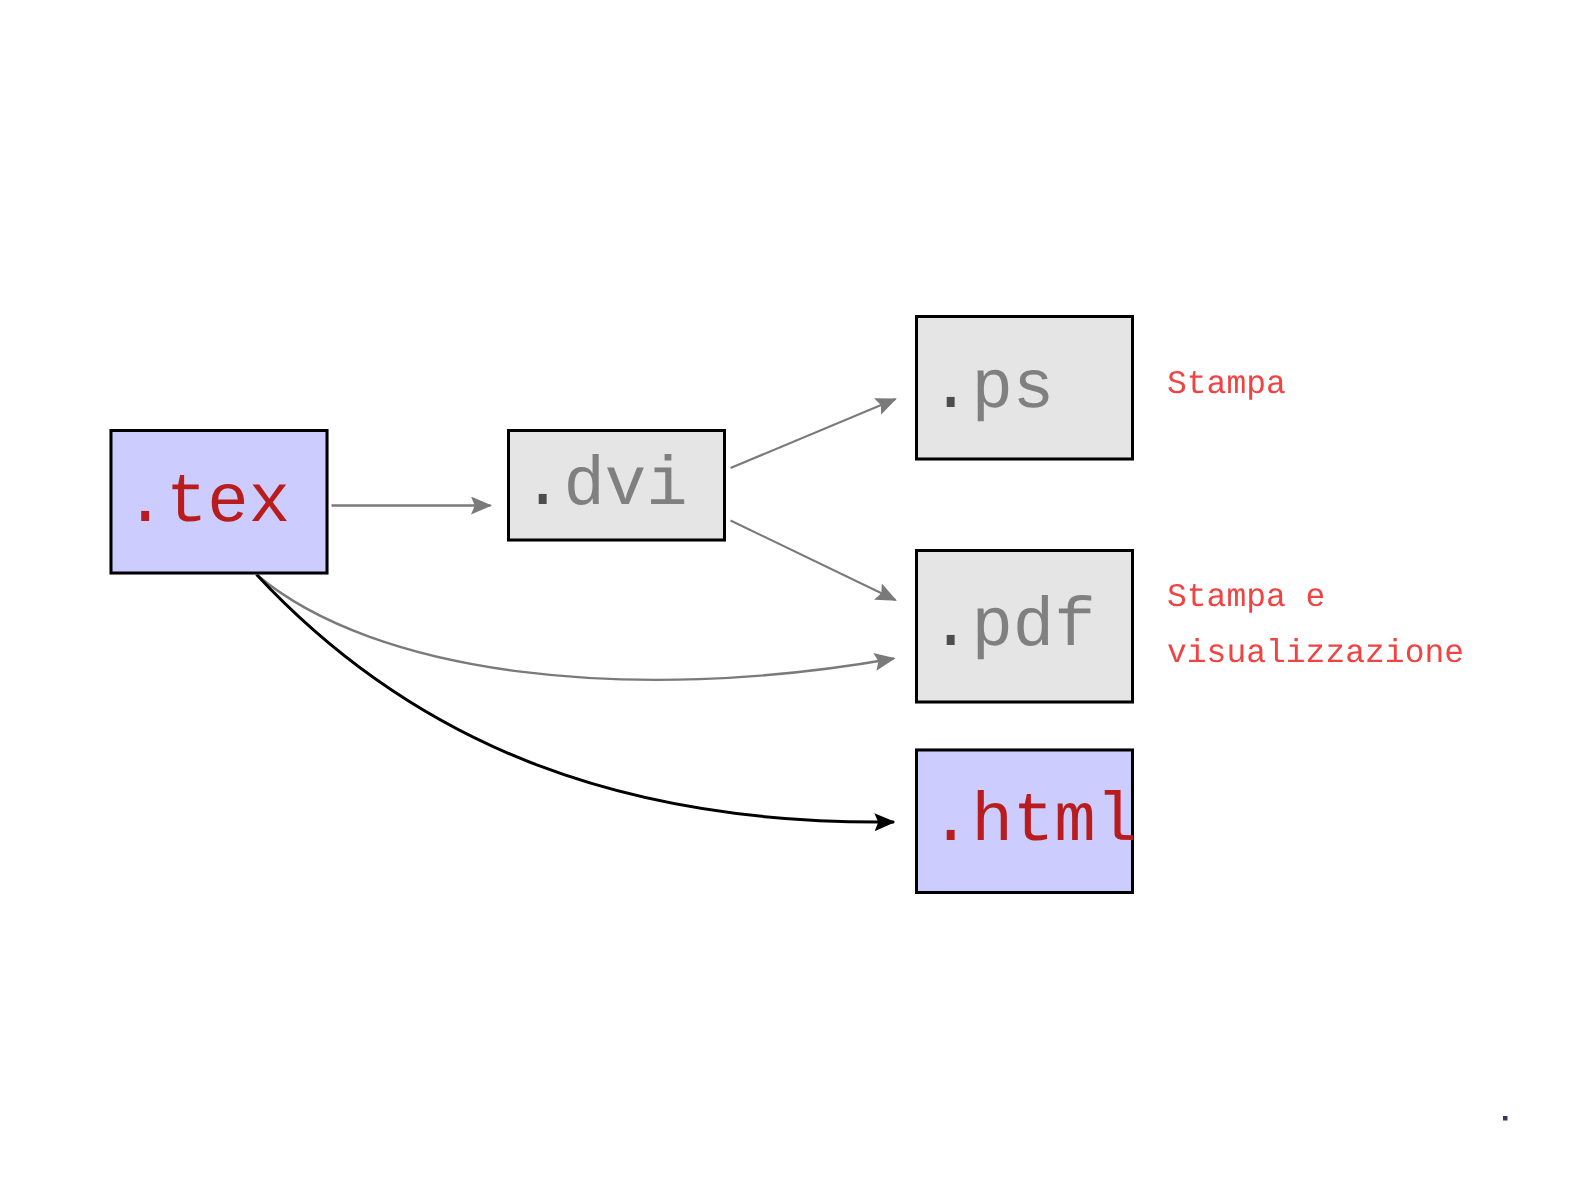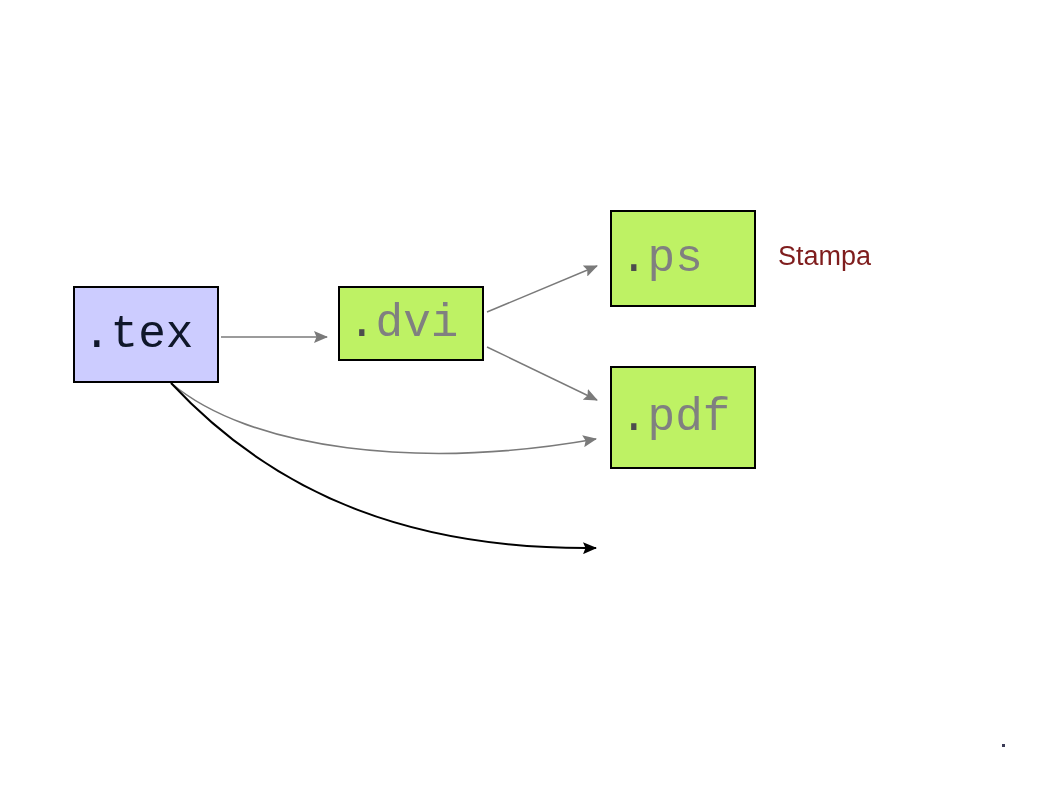--- a/index.html
+++ b/index.html
@@ -25,30 +25,30 @@
   }
   .node .node-label {
     font-family: "Liberation Mono", monospace;
     font-size: 46px;
     line-height: 1;
     white-space: pre;
     padding-left: 8px;
     letter-spacing: 0px;
   }
   .node.filled { background: #ccccff; }
-  .node.plain  { background: #bef264; }
-  .node.dark-text  .node-label { color: #0f172a; }
+  .node.plain  { background: #e5e5e5; }
+  .node.dark-text  .node-label { color: #b91c1c; }
   .node.gray-text  .node-label { color: #808080; }
   .node.gray-text  .node-label .dot { color: #4d4d4d; }
 
   .side-label {
     position: absolute;
-    color: #7f1d1d;
-    font-family: Liberation Sans, sans-serif;
-    font-size: 27px;
+    color: #ef4444;
+    font-family: Liberation Mono, monospace;
+    font-size: 22px;
     line-height: 37px;
     white-space: pre-line;
   }
 
   #edges {
     position: absolute;
     left: 0;
     top: 0;
     width: 1058px;
     height: 794px;
@@ -96,19 +96,24 @@
   </div>
 
   <div class="node plain gray-text" style="left:610px; top:210px; width:146px; height:97px;">
     <span class="node-label"><span class="dot">.</span>ps</span>
   </div>
 
   <div class="node plain gray-text" style="left:610px; top:366px; width:146px; height:103px;">
     <span class="node-label"><span class="dot">.</span>pdf</span>
   </div>
 
+  <div class="node filled dark-text" style="left:610px; top:499px; width:146px; height:97px;">
+    <span class="node-label">.html</span>
+  </div>
 
   <div class="side-label" style="left:778px; top:238px;">Stampa</div>
 
+  <div class="side-label" style="left:778px; top:380px;">Stampa e
+visualizzazione</div>
 
   <div class="speck" style="left:1002px; top:744px;"></div>
 
 </div>
 
 </body></html>

